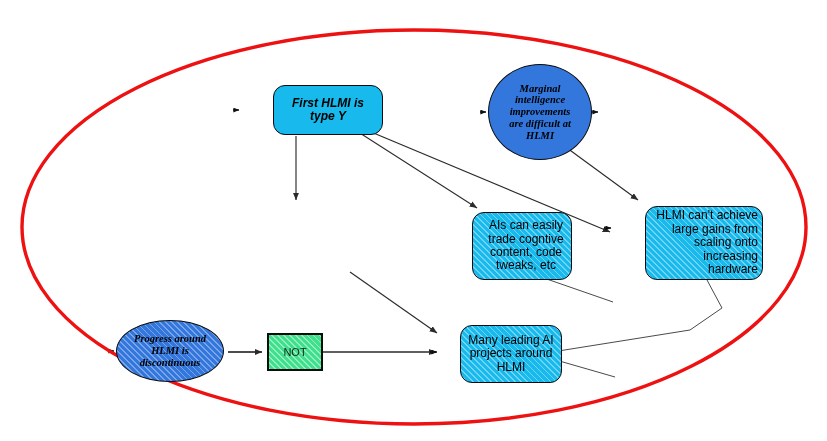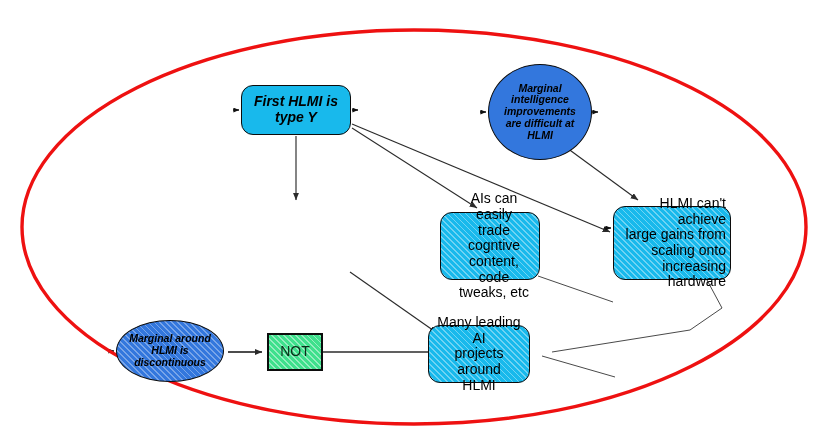--- a/index.html
+++ b/index.html
@@ -39,59 +39,61 @@
   .node .label {
     display: block;
     padding: 0 4px;
     white-space: pre-line;
   }
   
   .node-rrect {
     border: 1.6px solid #0c0c0c;
     border-radius: 12px;
     background-color: #18b9ec;
-    font-size: 14px;
+    font-size: 12px;
+    margin-left: 32px;
   }
   .node-rrect.hatched {
     background-image: repeating-linear-gradient(
         45deg,
         rgba(255,255,255,0.38) 0px,
         rgba(255,255,255,0.38) 1.2px,
         rgba(0,0,0,0) 1.2px,
         rgba(0,0,0,0) 4.2px);
   }
   
   .node-ellipse {
     border: 1.6px solid #0c0c0c;
     border-radius: 50%;
     background-color: #3377dd;
     font-size: 10.5px;
     font-style: italic;
     font-weight: bold;
+    font-family: Liberation Serif, serif;
   }
   .node-ellipse.hatched {
     background-image: repeating-linear-gradient(
         45deg,
         rgba(255,255,255,0.34) 0px,
         rgba(255,255,255,0.34) 1.2px,
         rgba(0,0,0,0) 1.2px,
         rgba(0,0,0,0) 4.2px);
   }
   
   .node-gate {
     border: 2px solid #0c0c0c;
     border-radius: 0;
     background-color: #3ee08c;
     background-image: repeating-linear-gradient(
         45deg,
         rgba(255,255,255,0.45) 0px,
         rgba(255,255,255,0.45) 1.2px,
         rgba(0,0,0,0) 1.2px,
         rgba(0,0,0,0) 4.2px);
-    font-size: 14px;
+    font-size: 11px;
     color: #0c2a18;
   }
   
   .italic-label { font-style: italic; font-weight: bold; }
   .plain-label  { font-style: normal; font-weight: normal; }
   #highlight-ellipse {
     position: absolute;
     z-index: 1;
     pointer-events: none;
   }
@@ -171,21 +173,21 @@
   </div>
 
   <div class="node node-rrect hatched plain-label" id="n-hlmi-cant" style="left: 613px; top: 206px; width: 118px; height: 74px; background-color: rgb(24, 185, 236); text-align: right;">
     <span class="label">HLMI can't achieve
 large gains from
 scaling onto
 increasing hardware</span>
   </div>
 
   <div class="node node-ellipse hatched" id="n-progress" style="left: 116px; top: 320px; width: 108px; height: 62px; background-color: rgb(51, 119, 221);">
-    <span class="label">Marginal around
+    <span class="label">Progress around
 HLMI is
 discontinuous</span>
   </div>
 
   <div class="node node-gate" id="n-not-gate" style="left: 267px; top: 333px; width: 56px; height: 38px; background-color: rgb(62, 224, 140);">
     <span class="label">NOT</span>
   </div>
 
   <div class="node node-rrect hatched plain-label" id="n-many-projects" style="left: 428px; top: 325px; width: 102px; height: 58px; background-color: rgb(24, 185, 236);">
     <span class="label">Many leading AI

